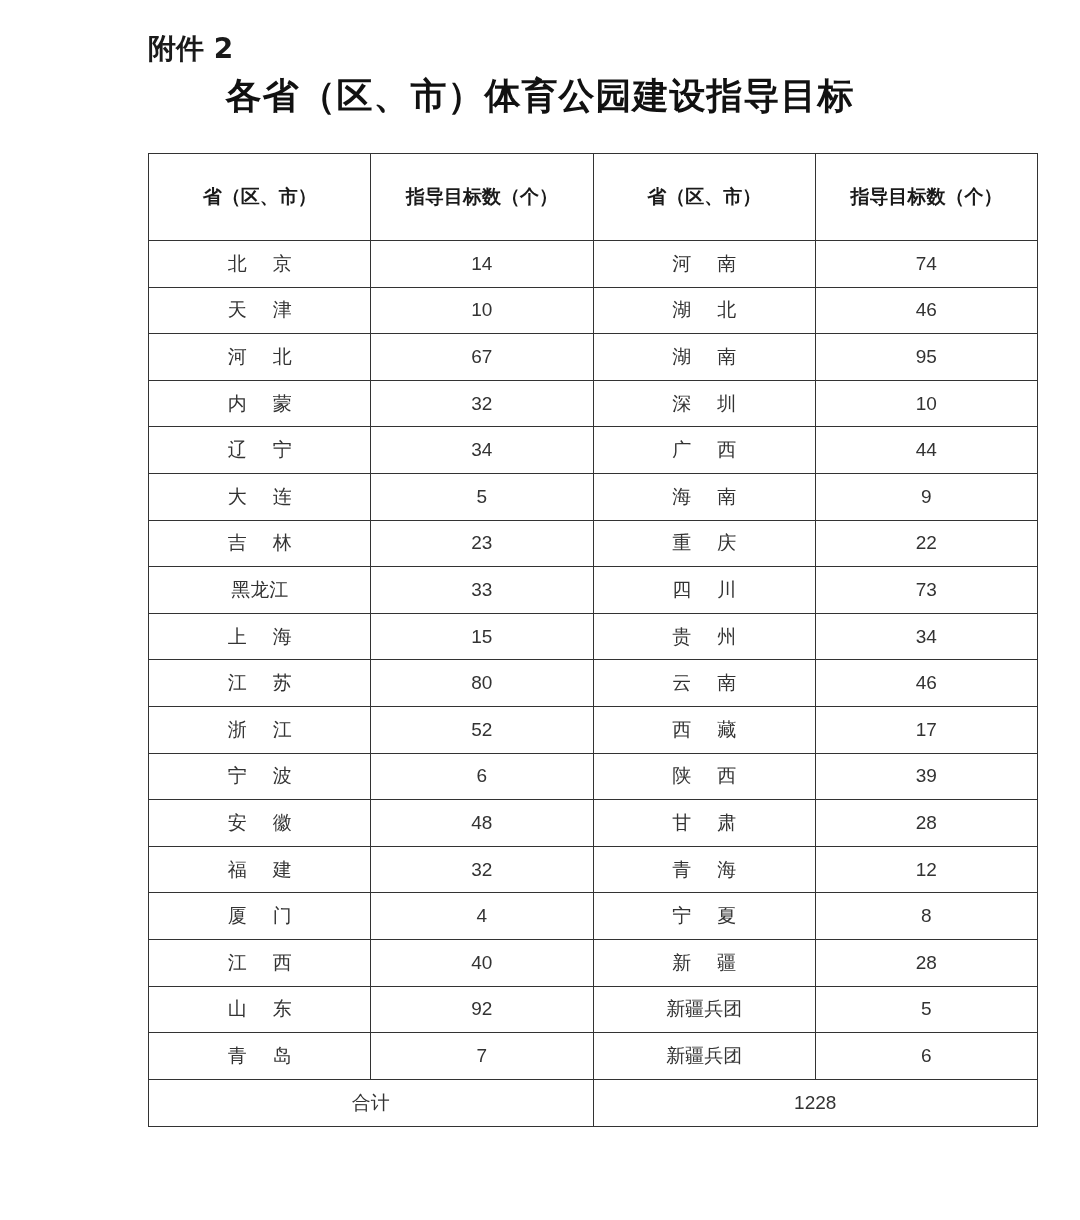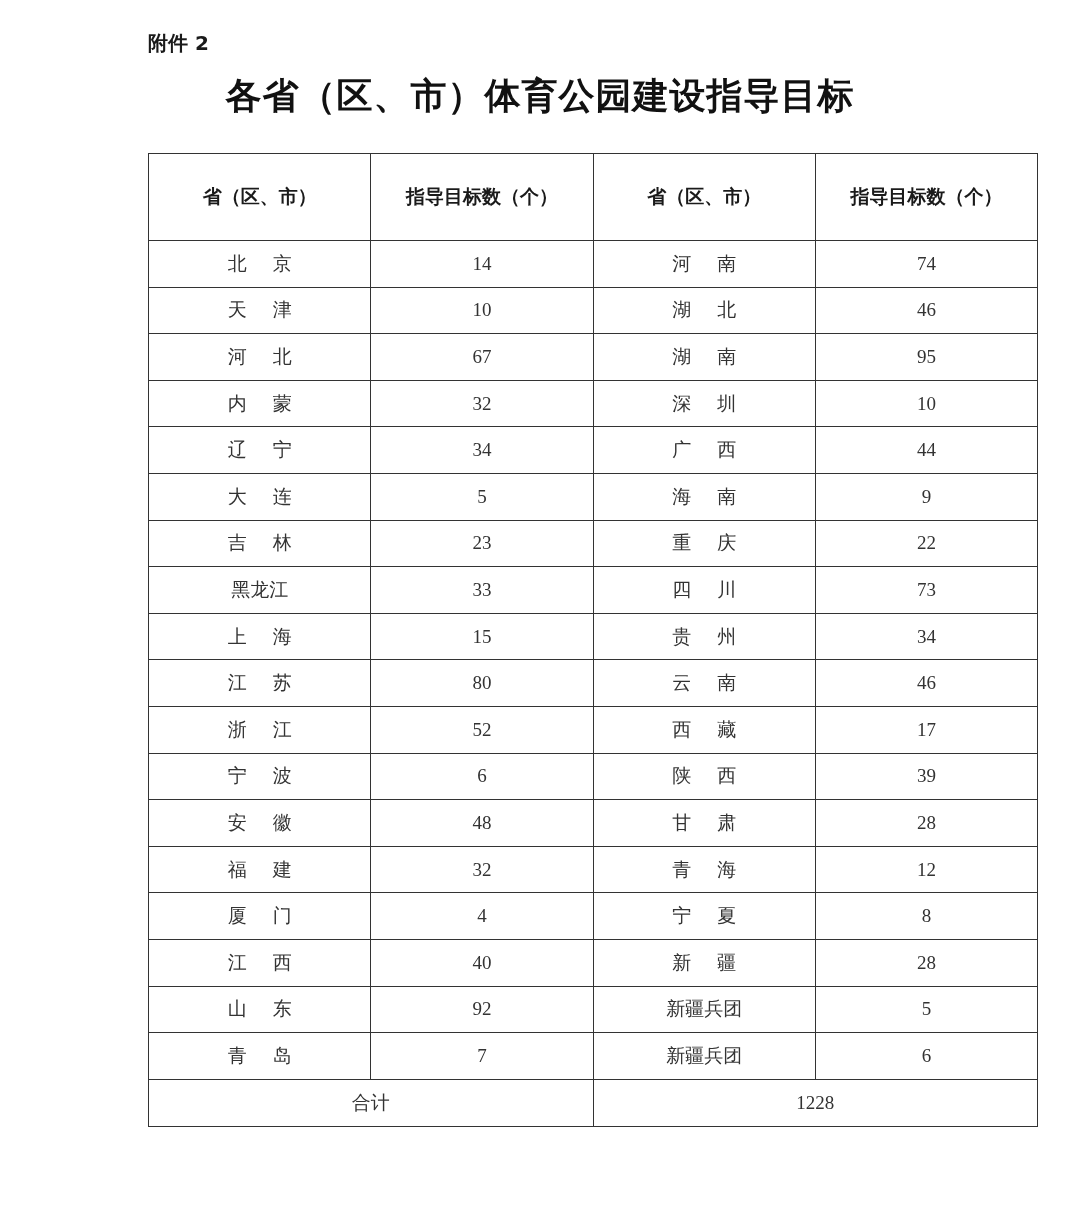--- a/index.html
+++ b/index.html
@@ -3,21 +3,21 @@
   <meta charset="utf-8">
   <style>
     html, body { margin: 0; padding: 0; background: #ffffff; }
     body {
       width: 1080px; height: 1220px; position: relative; overflow: hidden;
       color: #222; font-family: "DejaVu Serif", "Liberation Serif", serif;
     }
     .attachment {
       position: absolute; left: 148px; top: 30px;
       font-family: "DejaVu Sans", "Liberation Sans", sans-serif;
-      font-size: 20px; font-weight: bold; color: #1a1a1a;
+      font-size: 28px; font-weight: bold; color: #1a1a1a;
     }
     .title {
       position: absolute; left: 0; width: 1080px; top: 72px; text-align: center;
       font-family: "DejaVu Sans", "Liberation Sans", sans-serif;
       font-size: 36px; font-weight: bold; letter-spacing: 1px; color: #111;
     }
     table.targets {
       position: absolute; left: 148px; top: 153px; width: 890px;
       border-collapse: collapse; table-layout: fixed;
     }
@@ -25,21 +25,21 @@
       border: 1.5px solid #333; text-align: center; padding: 0;
       font-weight: normal;
     }
     table.targets th {
       height: 86px; font-family: "DejaVu Sans", "Liberation Sans", sans-serif;
       font-size: 19px; font-weight: bold; color: #1a1a1a;
     }
     table.targets td { height: 45.6px; font-size: 19px; color: #333; }
     td.name { letter-spacing: 0; }
     td.name .spaced { letter-spacing: 26px; margin-right: -26px; margin-top: 34px; }
-    td.num { font-family: Liberation Serif, serif; font-size: 20px; }
+    td.num { font-family: Liberation Sans, sans-serif; font-size: 20px; }
     tr.total td { height: 46px; }
   </style>
 </head>
 <body>
 
 <div class="attachment">附件 2</div>
 <div class="title">各省（区、市）体育公园建设指导目标</div>
 
 <table class="targets">
   <thead>

